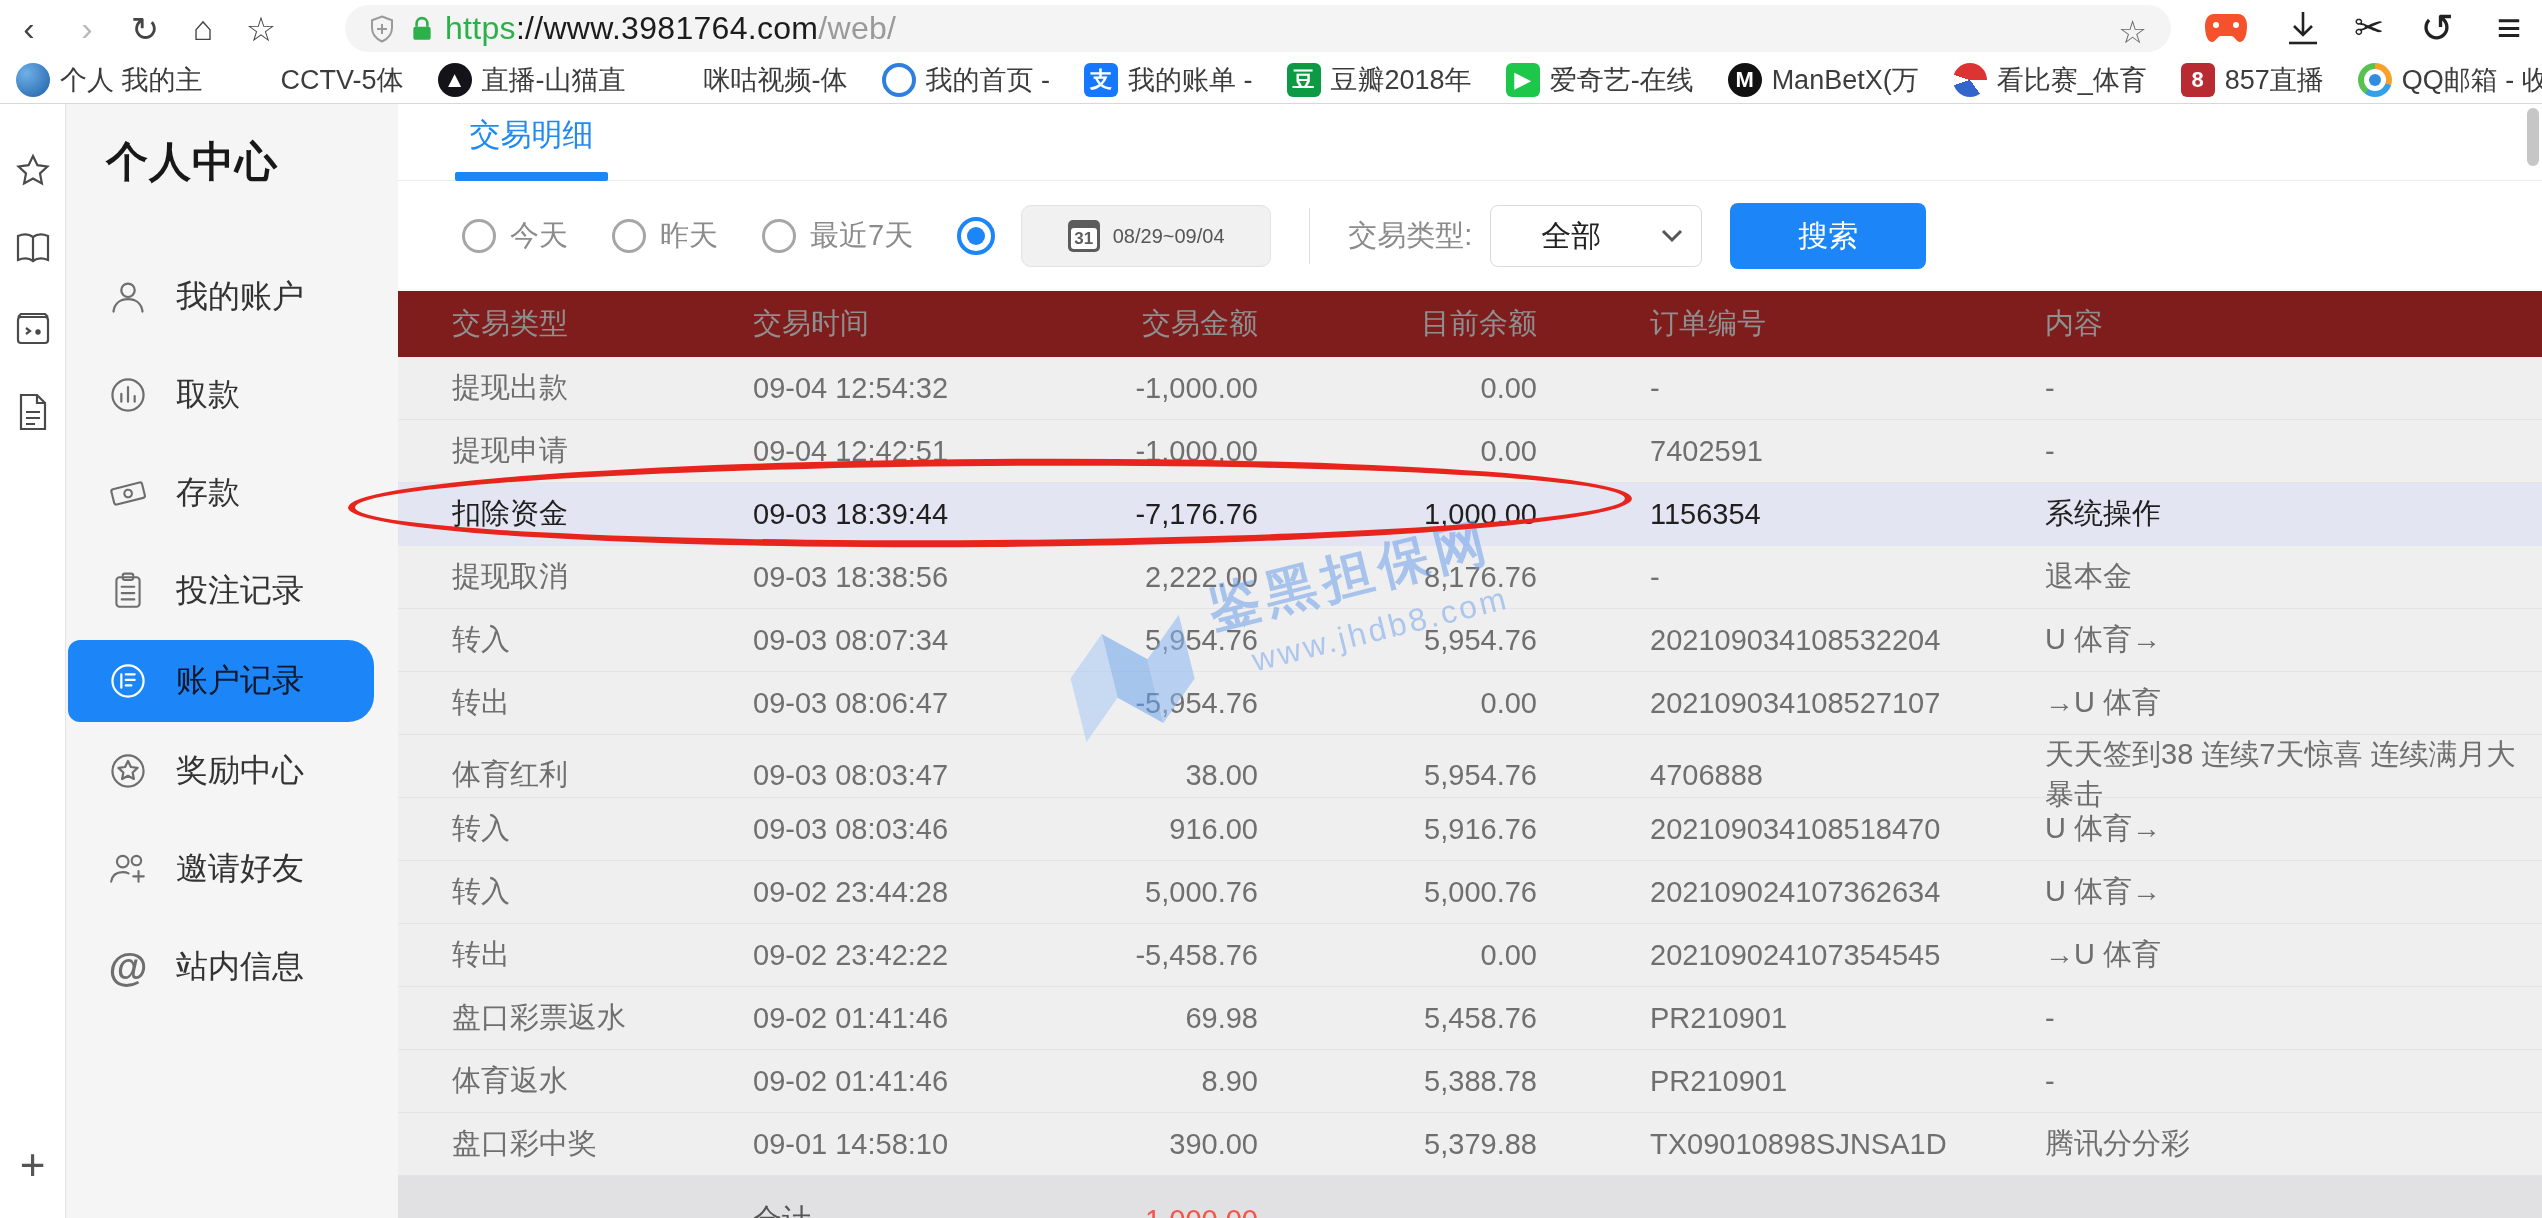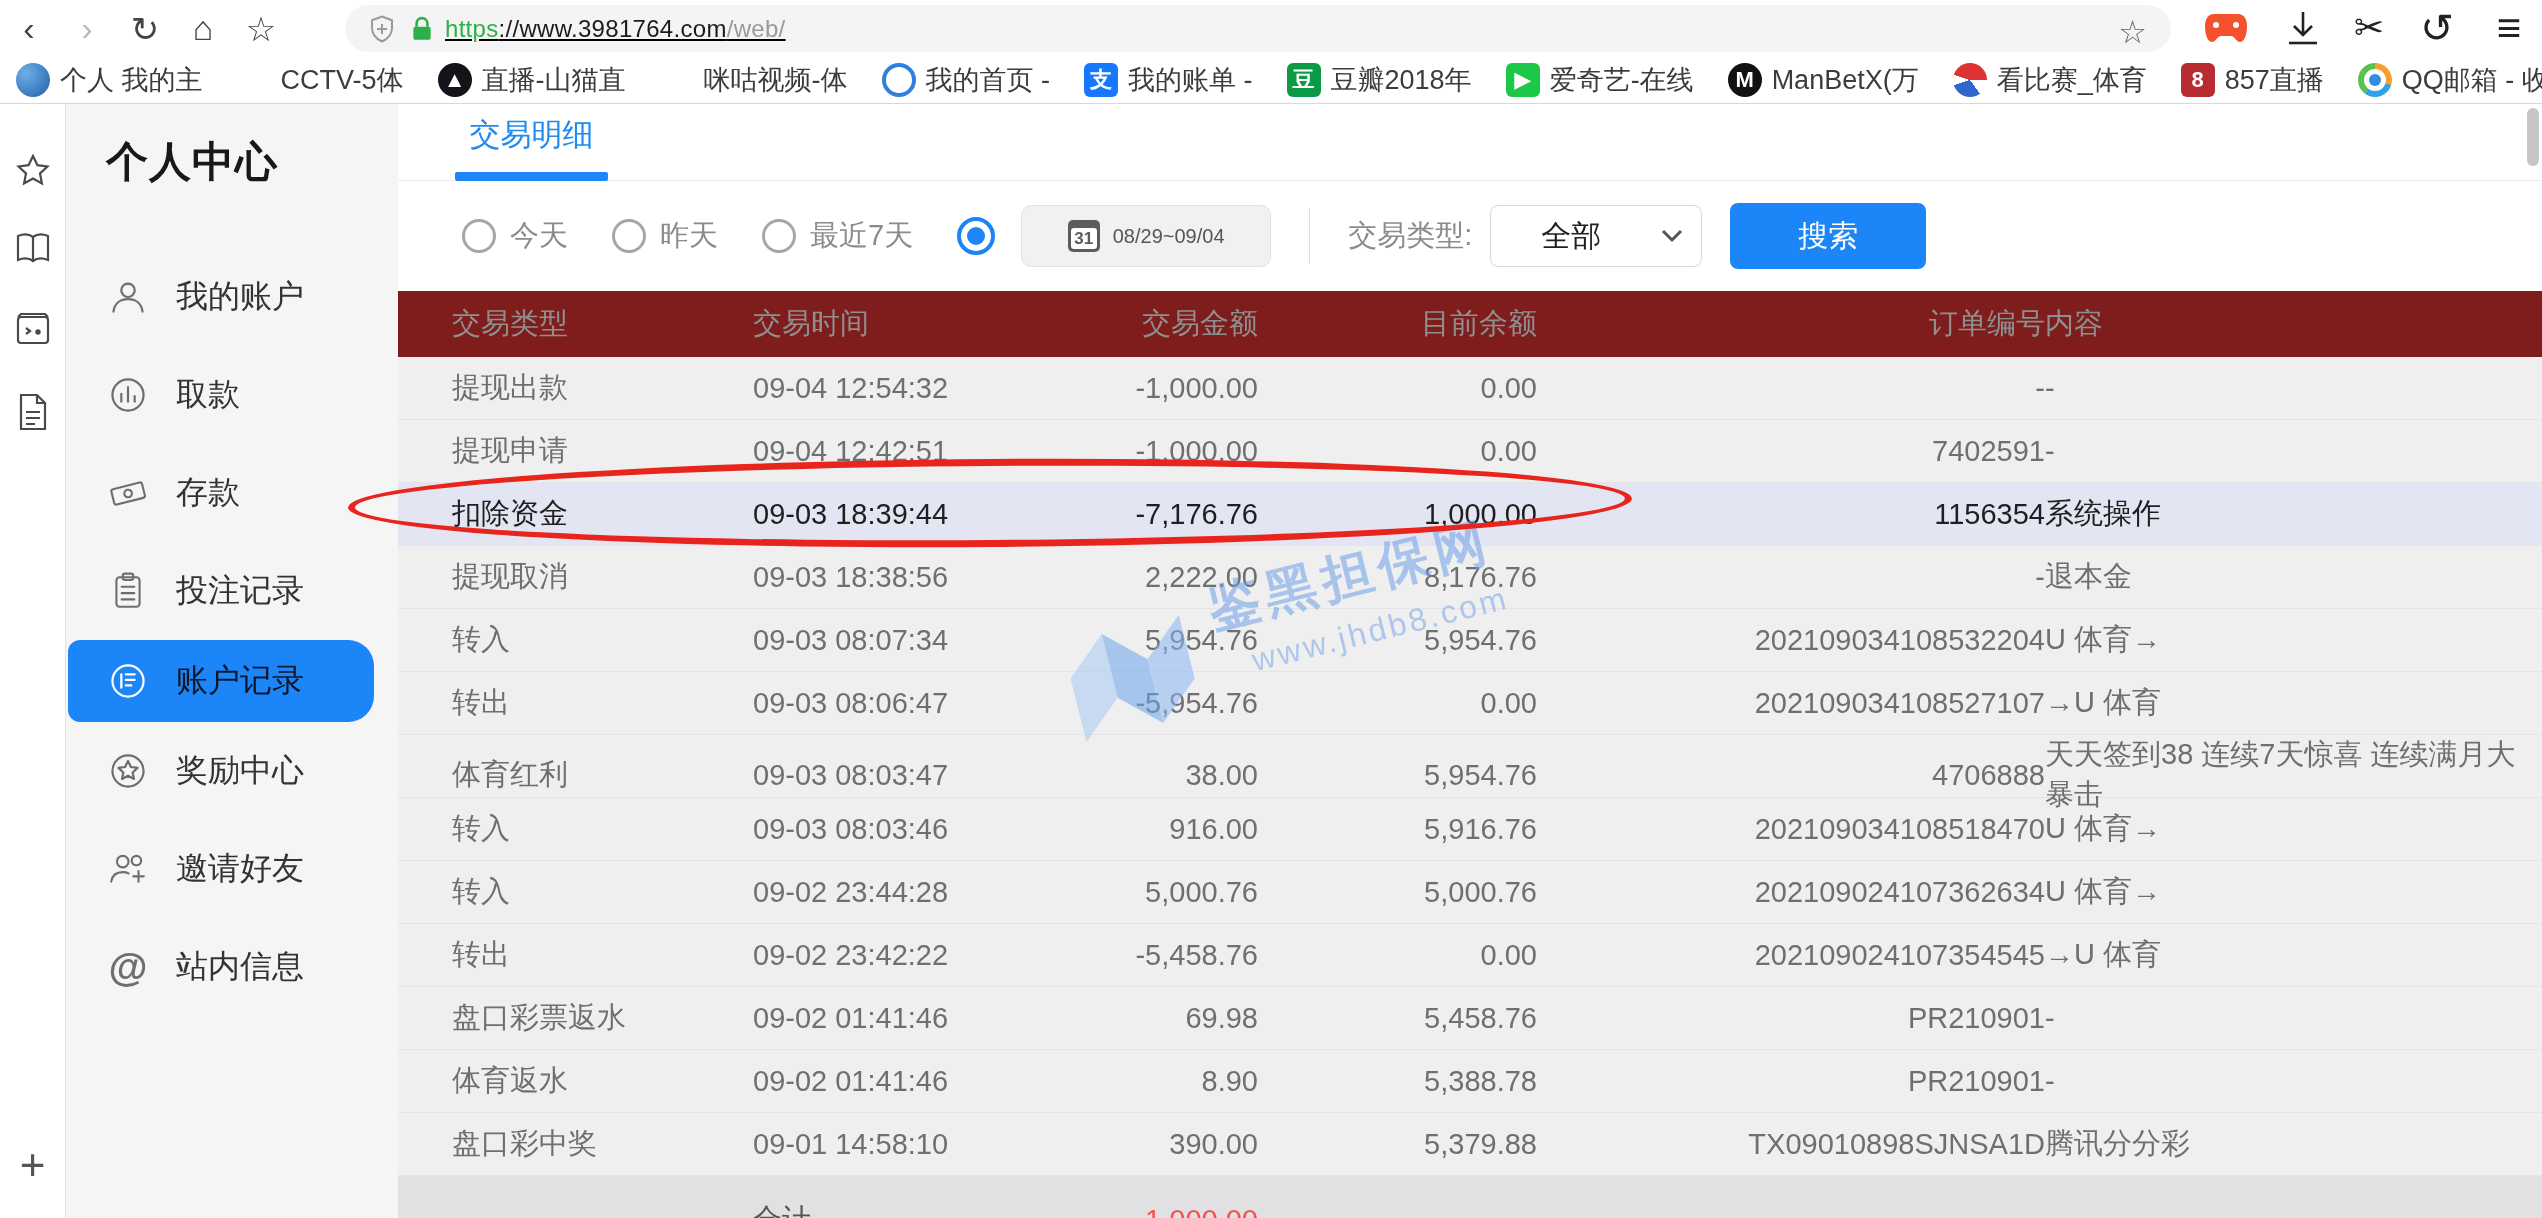--- a/index.html
+++ b/index.html
@@ -8,21 +8,21 @@
   .page { position:absolute; inset:0; width:2542px; height:1218px; }
 
   
   .chrome { position:absolute; left:0; top:0; width:2542px; height:104px; background:#fff; border-bottom:1px solid #d8d8d8; }
   .navrow { position:absolute; left:0; top:0; width:2542px; height:57px; display:flex; align-items:center; }
   .navicon { font-size:34px; color:#444; width:58px; text-align:center; flex:0 0 auto; }
   .navicon.dim { color:#b9b9b9; }
   .urlpill { position:absolute; left:345px; top:5px; width:1826px; height:47px; background:#f4f4f5; border-radius:24px; display:flex; align-items:center; padding-left:22px; }
   .shield { width:30px; height:30px; margin-right:14px; }
   .lock { width:22px; height:26px; margin-right:12px; }
-  .urltext { font-size:24px; letter-spacing:.3px; white-space:nowrap;text-decoration:underline; }
+  .urltext { font-size:32px; letter-spacing:.3px; white-space:nowrap; }
   .urltext .scheme { color:#2cb14a; }
   .urltext .host { color:#1c1c1c; }
   .urltext .path { color:#9a9a9a; }
   .pillstar { position:absolute; right:24px; top:8px; font-size:32px; color:#666; }
   .rightico { position:absolute; top:7px; height:42px; display:flex; align-items:center; justify-content:center; }
   .ri-pad  { left:2195px; width:62px; }
   .ri-dl   { left:2272px; width:62px; }
   .ri-cut  { left:2338px; width:62px; font-size:36px; color:#222; }
   .ri-undo { left:2406px; width:62px; font-size:40px; color:#222; }
   .ri-menu { left:2478px; width:62px; font-size:42px; color:#222; }
@@ -87,21 +87,21 @@
   .select .val { font-size:30px; color:#222; flex:1;margin-left:28px; }
   .chev { width:22px; height:14px; }
   .searchbtn { margin-left:28px; width:196px; height:66px; background:#1c86f8; border:none; border-radius:8px; color:#fff; font-size:30px; cursor:pointer; font-family:inherit; }
 
   .tablearea { position:absolute; left:0; top:187px; width:100%; height:927px; background:#efeff0; }
   .grid { display:grid; grid-template-columns:301px 285px 220px 279px 508px auto; align-items:center; padding-left:54px; }
   .thead { height:66px; background:#7f1d1d; color:#8f8f8f; font-size:29px; }
   .tr { height:63px; color:#6f6f6f; font-size:29px; border-bottom:1px solid #e4e4e6; background:#efeff0; }
   .tr.hl { background:#e4e5f3; color:#1f1f1f; font-weight:500; border-bottom:1px solid #e4e5f3; }
   .c3,.c4 { text-align:right; }
-  .c5 { padding-left:113px;text-align:right; }
+  .c5 { padding-left:113px; }
   .c6 { padding-left:0; }
   .tfoot { height:46px; background:#e1e1e3; color:#555; font-size:29px; align-items:center; padding-top:24px; height:44px; }
   .tfoot .c3 { color:#f5544a; }
 
   
   .ellipse { position:absolute; left:348px; top:459px; width:1284px; height:88px; border:7px solid #e8251d; border-radius:50%; transform:rotate(-.4deg); pointer-events:none; z-index:5; }
 
   
   .wm { position:absolute; left:1058px; top:545px; width:560px; transform:rotate(-14deg); z-index:1; pointer-events:none; }
   .wm-inner { display:flex; align-items:flex-start; gap:18px; }

